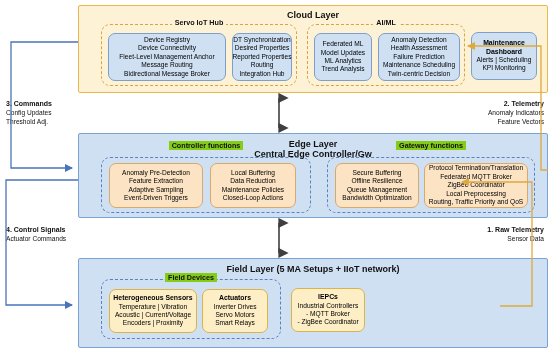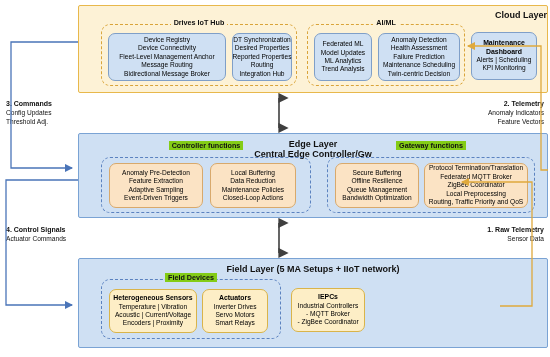--- a/index.html
+++ b/index.html
@@ -22,21 +22,21 @@
     background:#cfe0f3;border:1.6px solid #7aa3d4;
   }
   .layer-field{
     left:78px;top:258px;width:470px;height:90px;
     background:#cfe0f3;border:1.6px solid #7aa3d4;
   }
   .layer-title{
     position:absolute;left:0;right:0;text-align:center;
     font-weight:bold;font-size:9px;line-height:10px;color:#111;
   }
-  .layer-cloud .layer-title{top:4px;text-align:right;}
+  .layer-cloud .layer-title{top:4px;}
   .layer-edge .layer-title{top:5px;}
   .layer-field .layer-title{top:5px;}
 
   
   .group{position:absolute;box-sizing:border-box;border-radius:9px;}
   .group-gold{border:1.5px dashed #d9a43a;}
   .group-blue{border:1.5px dashed #5b82c0;}
   .group-label{
     position:absolute;top:-6px;left:0;right:0;text-align:center;
     font-size:7.2px;font-weight:bold;color:#111;
@@ -67,21 +67,21 @@
 </head>
 <body>
 
 <div class="stage">
 
   <div class="layer layer-cloud">
     <div class="layer-title">Cloud Layer</div>
 
     <div class="group group-gold" style="left:22px;top:18px;width:196px;height:62px;">
       <div class="group-label">
-        <span>Drives IoT Hub</span>
+        <span>Servo IoT Hub</span>
       </div>
       <div class="card card-blue" style="left:6px;top:8px;width:118px;height:48px;">
         <div class="ln">Device Registry</div>
         <div class="ln">Device Connectivity</div>
         <div class="ln">Fleet-Level Management Anchor</div>
         <div class="ln">Message Routing</div>
         <div class="ln">Bidirectional Message Broker</div>
       </div>
       <div class="card card-blue" style="left:130px;top:8px;width:60px;height:48px;">
         <div class="ln">DT Synchronization</div>

